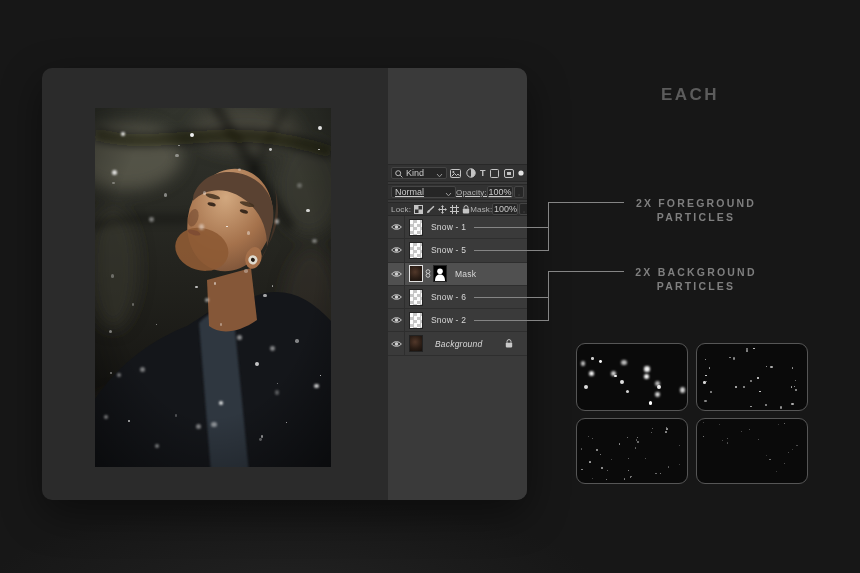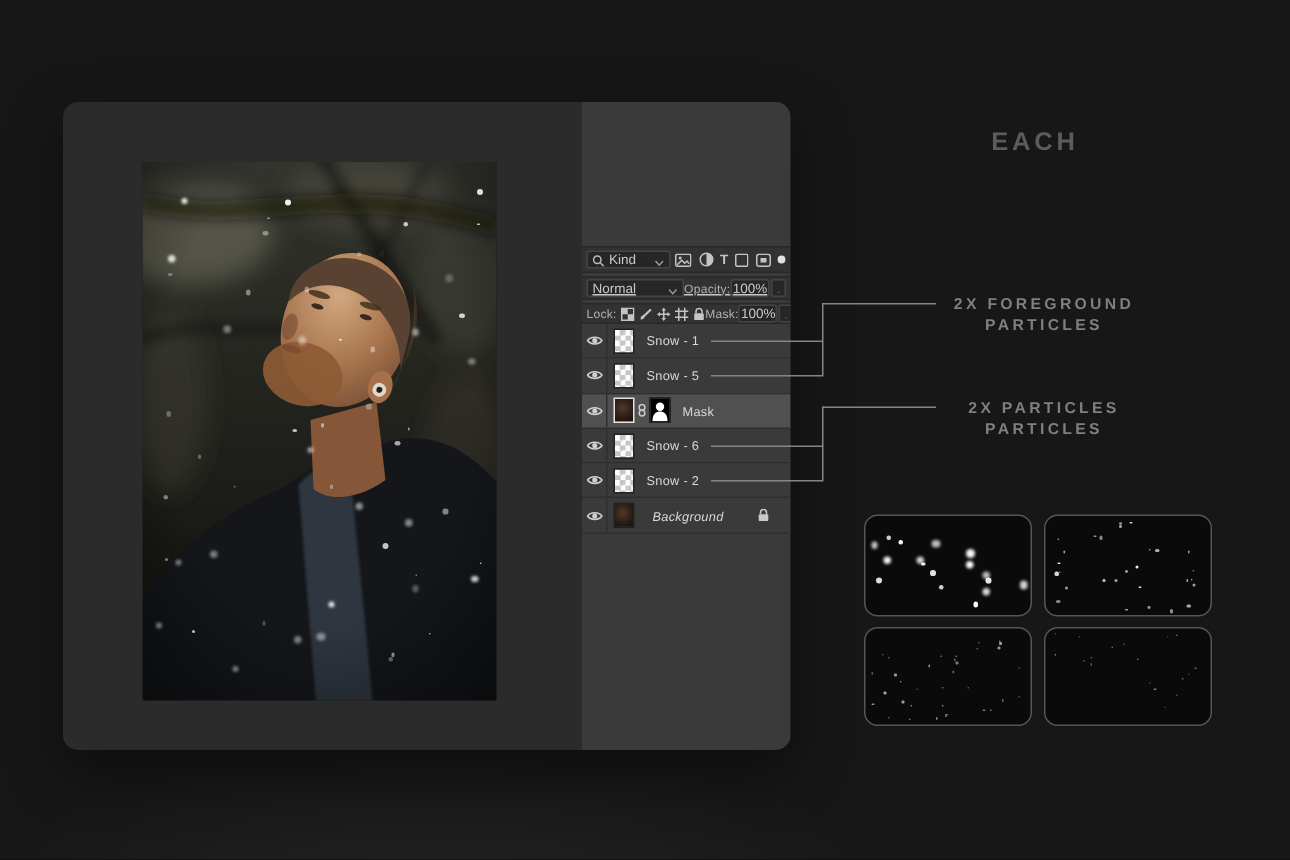--- a/index.html
+++ b/index.html
@@ -395,21 +395,21 @@
 
   <div class="headline">
     <div>EACH</div>
   </div>
 
   <div class="callout callout-fg">
     <div>2X FOREGROUND</div>
     <div>PARTICLES</div>
   </div>
   <div class="callout callout-bg">
-    <div>2X PARTICLES</div>
+    <div>2X BACKGROUND</div>
     <div>PARTICLES</div>
   </div>
 
   <div class="cline cl-h" style="left:474px;top:227px;width:74px;"></div>
   <div class="cline cl-h" style="left:474px;top:250px;width:74px;"></div>
   <div class="cline cl-v" style="left:548px;top:202px;height:49px;"></div>
   <div class="cline cl-h" style="left:548px;top:202px;width:76px;"></div>
   <div class="cline cl-h" style="left:474px;top:297px;width:74px;"></div>
   <div class="cline cl-h" style="left:474px;top:320px;width:74px;"></div>
   <div class="cline cl-v" style="left:548px;top:271px;height:50px;"></div>

